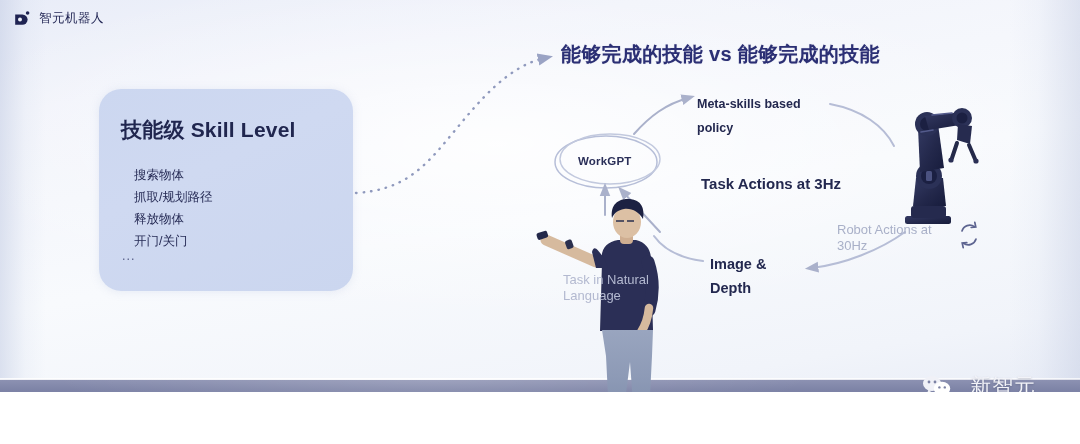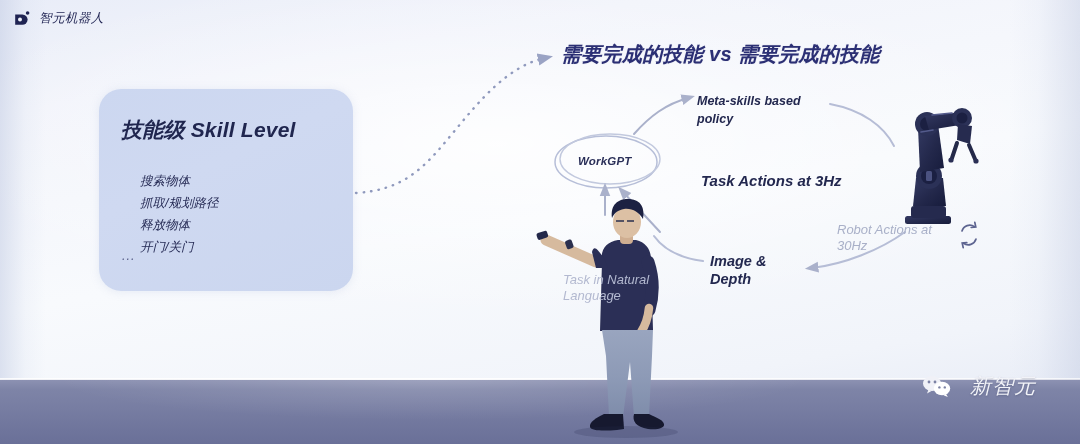--- a/index.html
+++ b/index.html
@@ -8,24 +8,23 @@
     padding: 0;
     background: #ffffff;
   }
   body {
     font-family: "Liberation Sans", "DejaVu Sans", sans-serif;
   }
 
   #stage {
     position: relative;
     width: 1080px;
-    height: 444px;
+    height: 392px;
     overflow: hidden;
     background: linear-gradient(160deg, #eceff9 0%, #f3f5fb 28%, #f7f9fc 60%, #eef1f8 100%);
-    font-style: italic;
   }
 
   
   .wall {
     position: absolute;
     left: 0; top: 0;
     width: 1080px; height: 379px;
     background: linear-gradient(170deg, #e9edf8 0%, #f2f4fb 20%, #f8fafd 55%, #f1f4fa 88%, #eaeef7 100%);
   }
   .wall-sheen {
@@ -98,21 +97,21 @@
     left: 22px; top: 27px;
     font-size: 21px;
     font-weight: 700;
     color: #20264f;
     letter-spacing: 0.2px;
     white-space: nowrap;
   }
   .skill-list {
     position: absolute;
     left: 23px; top: 63px;
-    margin: 18px; padding: 0;
+    margin: 12px; padding: 0;
     list-style: none;
   }
   .skill-list li {
     font-size: 12.5px;
     color: #262b55;
     line-height: 22px;
     white-space: nowrap;
     font-weight: 500;
   }
   .skill-ellipsis {
@@ -134,21 +133,21 @@
     white-space: nowrap;
     text-shadow: 0 0 1px rgba(43,47,116,0.25);
   }
 
   
   .dlabel {
     position: absolute;
     font-size: 12.5px;
     font-weight: 600;
     color: #23284f;
-    line-height: 18px;
+    line-height: 24px;
     white-space: pre-line;
   }
   .lbl-meta   { left: 697px; top: 92px; }
   .lbl-replan { left: 701px; top: 172px; font-size: 15px; font-weight: 700; }
   .lbl-image  { left: 710px; top: 252px; font-size: 14.5px; font-weight: 700; }
 
   .dlabel-faded {
     position: absolute;
     font-size: 13px;
     font-weight: 500;
@@ -223,21 +222,21 @@
     <div class="skill-title">技能级 Skill Level</div>
     <ul class="skill-list">
       <li>搜索物体</li>
       <li>抓取/规划路径</li>
       <li>释放物体</li>
       <li>开门/关门</li>
     </ul>
     <div class="skill-ellipsis">...</div>
   </div>
 
-  <div class="headline">需要完成的技能 vs 需要完成的技能</div>
+  <div class="headline">能够完成的技能 vs 能够完成的技能</div>
 
   <svg class="overlay" viewBox="0 0 1080 444">
     <defs>
       <marker id="ah-dot" markerWidth="7" markerHeight="7" refX="3" refY="3.2" orient="auto" markerUnits="strokeWidth">
         <path d="M0,0.6 L6.4,3.2 L0,5.8 Z" fill="#9aa3c4"></path>
       </marker>
       <marker id="ah-thin" markerWidth="8" markerHeight="8" refX="3.2" refY="3.4" orient="auto" markerUnits="strokeWidth">
         <path d="M0,0.7 L6.8,3.4 L0,6.1 Z" fill="#aab1cb"></path>
       </marker>
       <linearGradient id="armGrad" x1="0" y1="0" x2="1" y2="1">

